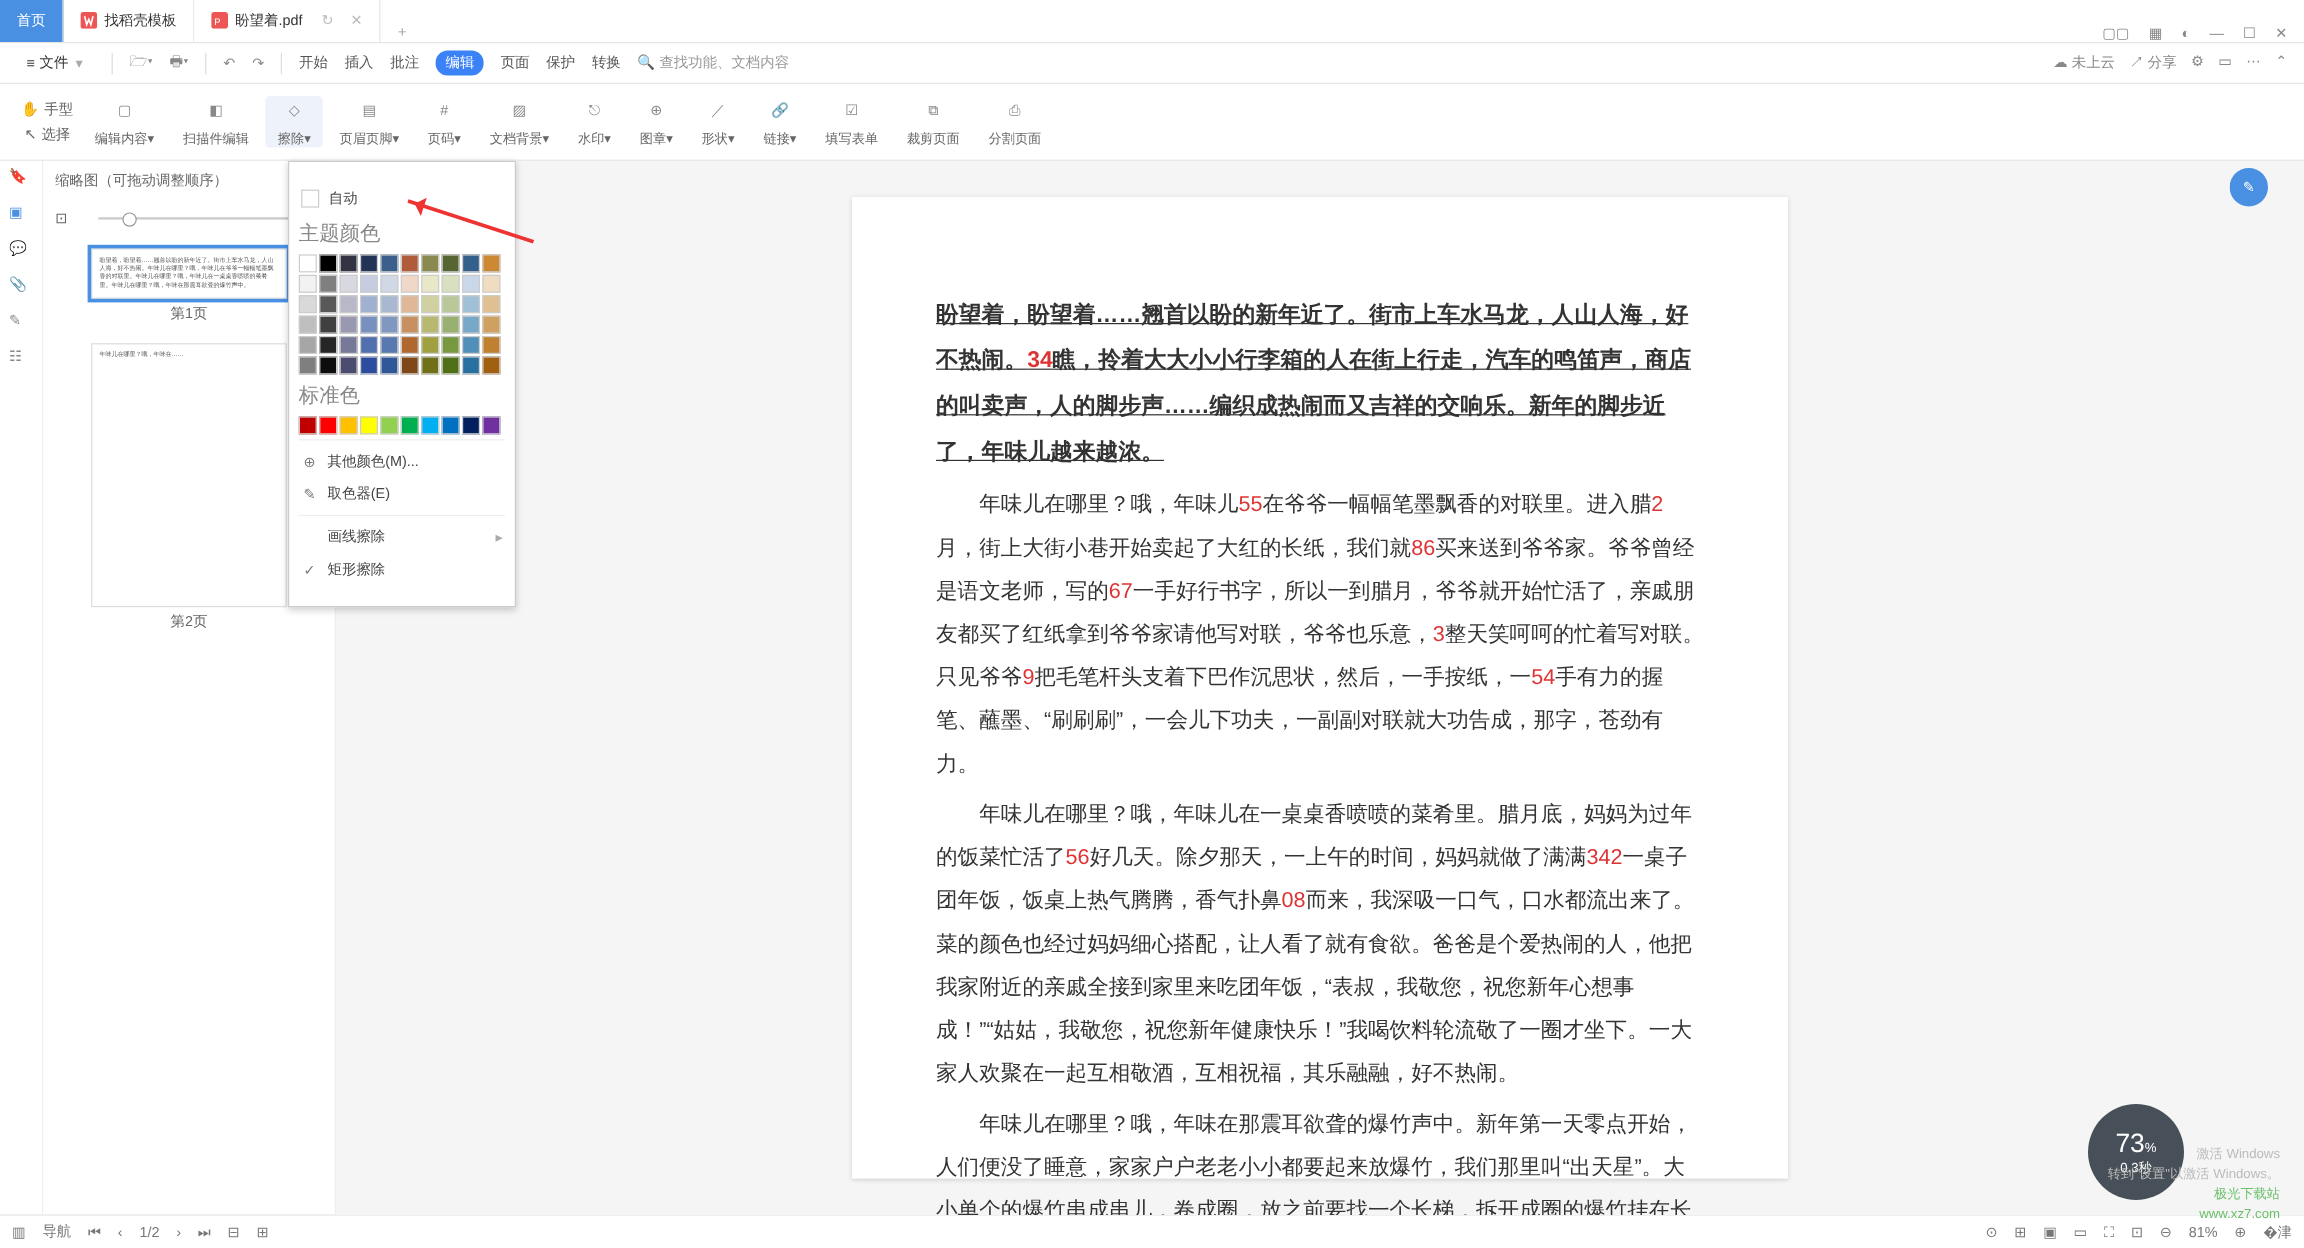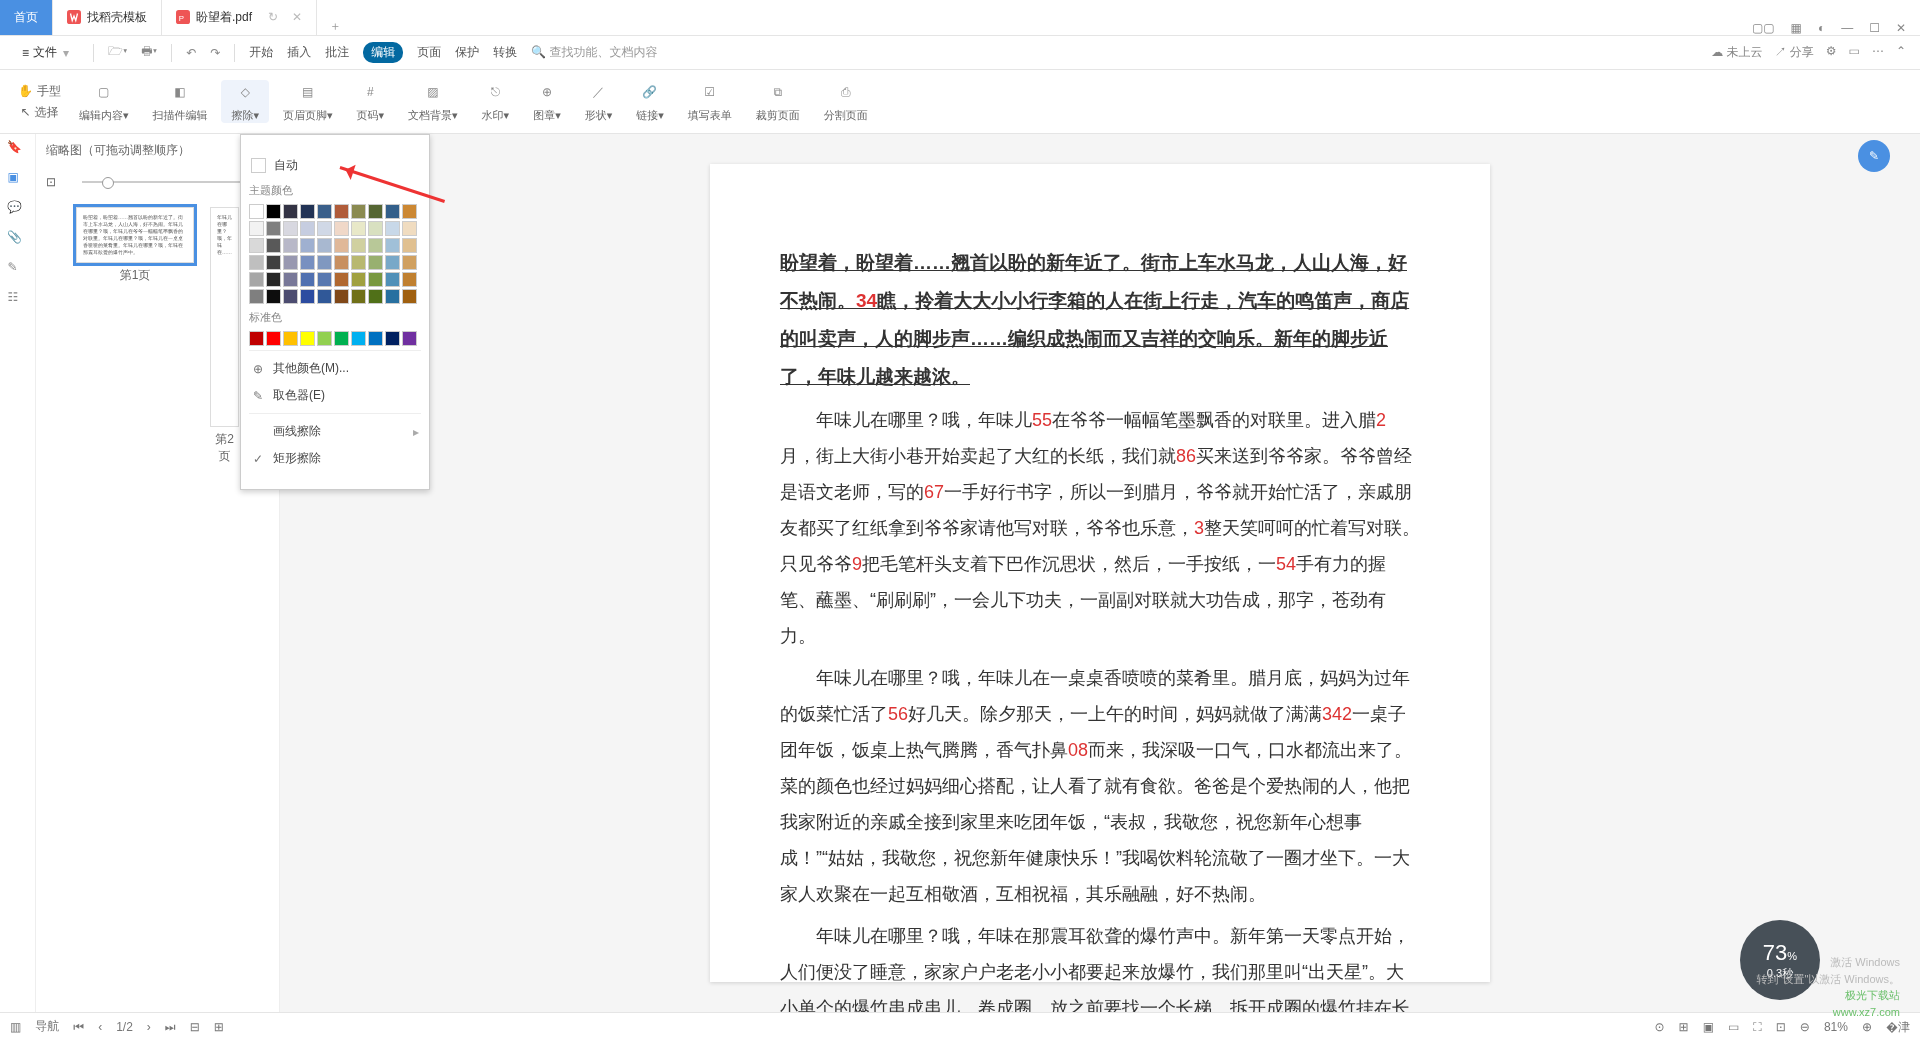--- a/index.html
+++ b/index.html
@@ -7,47 +7,47 @@
 .titlebar { height:36px; display:flex; align-items:flex-end; border-bottom:1px solid #e5e5e5; }
 .tab { height:36px; display:flex; align-items:center; padding:0 14px; gap:6px; border-right:1px solid #e5e5e5; position:relative; }
 .tab.home { background:#4a90e2; color:#fff; }
 .tab .ico { width:14px; height:14px; display:inline-flex; }
 .tab .close { color:#bbb; margin-left:8px; }
 .newtab { width:36px; display:flex; align-items:center; justify-content:center; color:#999; }
 .tspacer { flex:1; }
 .winctrl { display:flex; gap:16px; padding:0 14px; color:#888; }
 .menubar { height:34px; display:flex; align-items:center; gap:14px; padding:0 14px; border-bottom:1px solid #e5e5e5; }
 .menubar .mitem { color:#555; }
-.menubar .mitem.active { background:#0369a1; color:#fff; padding:2px 8px; border-radius:10px; }
+.menubar .mitem.active { background:#3b82f6; color:#fff; padding:2px 8px; border-radius:10px; }
 .search { color:#999; flex:1; }
 .rightmenu { display:flex; gap:12px; color:#888; }
 .ribbon { height:64px; display:flex; align-items:center; gap:4px; padding:0 14px; border-bottom:1px solid #e5e5e5; }
 .rgroup { display:flex; flex-direction:column; align-items:center; justify-content:center; padding:0 10px; gap:4px; color:#666; position:relative; }
 .rgroup .ricon { width:24px; height:24px; color:#888; display:flex; align-items:center; justify-content:center; }
 .rgroup .rlabel { font-size:11px; white-space:nowrap; }
 .rgroup.small { padding:0 4px; }
 .leftcol { display:flex; flex-direction:column; gap:10px; padding:6px 4px; width:36px; border-right:1px solid #eee; }
 .leftcol .licon { width:20px; height:20px; color:#888; margin:0 auto; }
 .leftcol .licon.active { color:#4a90e2; }
 .workarea { display:flex; height:calc(1040px - 36px - 34px - 64px - 28px); }
 .sidepanel { width:244px; border-right:1px solid #eee; display:flex; flex-direction:column; }
 .sidehdr { padding:8px 10px; color:#666; display:flex; align-items:center; gap:6px; }
 .slider { flex:1; height:2px; background:#ccc; position:relative; margin-left:20px;}
 .slider::after{content:'';position:absolute;left:20px;top:-4px;width:10px;height:10px;border:1px solid #999;background:#fff;border-radius:50%;}
-.thumbs { padding:10px 40px; display:flex; flex-direction:row; gap:16px; overflow:auto; }
+.thumbs { padding:10px 40px; display:flex; flex-direction:column; gap:16px; overflow:auto; }
 .thumb { border:1px solid #ddd; background:#fff; padding:6px; font-size:5px; line-height:1.4; color:#555; }
 .thumb.sel { outline:3px solid #4a90e2; }
 .tlabel { text-align:center; color:#666; padding-top:4px; }
 .canvas { flex:1; background:#f5f5f5; display:flex; justify-content:center; overflow:auto; padding:30px 0; }
 .page { width:780px; background:#fff; box-shadow:0 1px 4px rgba(0,0,0,.15); padding:80px 70px; }
 .h1 { font-size:19px; font-weight:bold; line-height:2.0;text-decoration:underline; }
 .para { font-size:18px; line-height:2.0; text-indent:2em; color:#333; margin-top:6px;}
 .red { color:#d33; }
 .dropdown { position:absolute; left:240px; top:134px; width:190px; background:#fff; border:1px solid #ccc; box-shadow:0 2px 6px rgba(0,0,0,.2); padding:17px 8px; z-index:10; }
-.dropdown .dtitle { color:#888; font-size:11px; padding:4px 0; }
+.dropdown .dtitle { color:#888; font-size:17px; padding:4px 0; }
 .swrow { display:flex; gap:2px; margin:2px 0; }
 .sw { width:15px; height:15px; border:1px solid #ccc; }
 .ditem { display:flex; align-items:center; gap:8px; padding:5px 2px; color:#444; }
 .ditem .dicon{width:14px;text-align:center;color:#777;}
 .arrow { position:absolute; left:340px; top:166px; z-index:20; }
 .arrow-line { width:110px; height:3px; background:#e33; position:relative; transform:rotate(18deg); transform-origin:left; }
 .arrow-line::before{content:'';position:absolute;left:-2px;top:-6px;border:8px solid transparent;border-right-color:#e33;}
 .statusbar { height:28px; border-top:1px solid #e5e5e5; display:flex; align-items:center; padding:0 10px; gap:14px; color:#777; }
 .statusbar .spacer{flex:1;}
 .badge { position:fixed; right:30px; top:140px; width:32px; height:32px; border-radius:50%; background:#4a90e2; color:#fff; display:flex; align-items:center; justify-content:center; }

